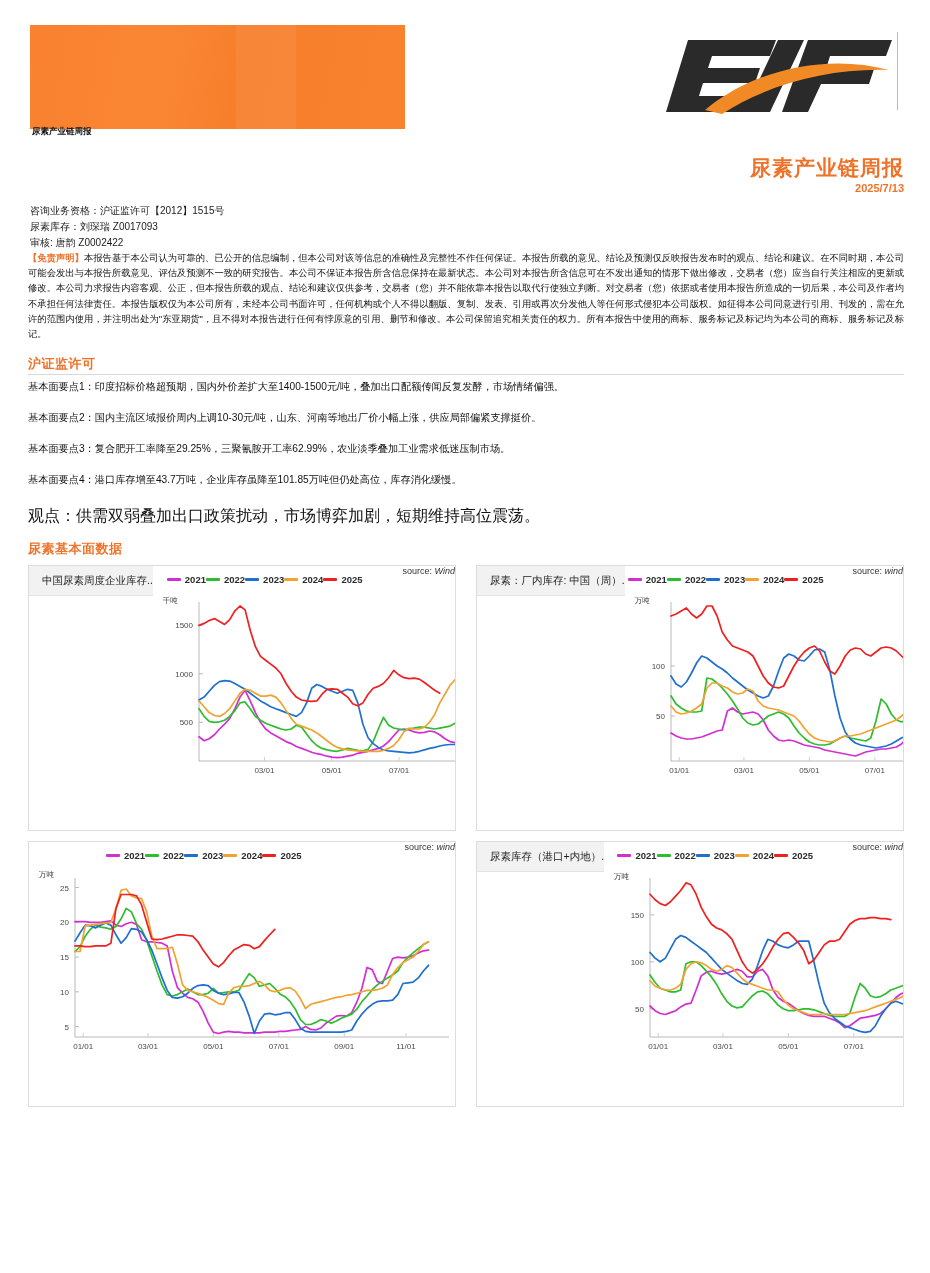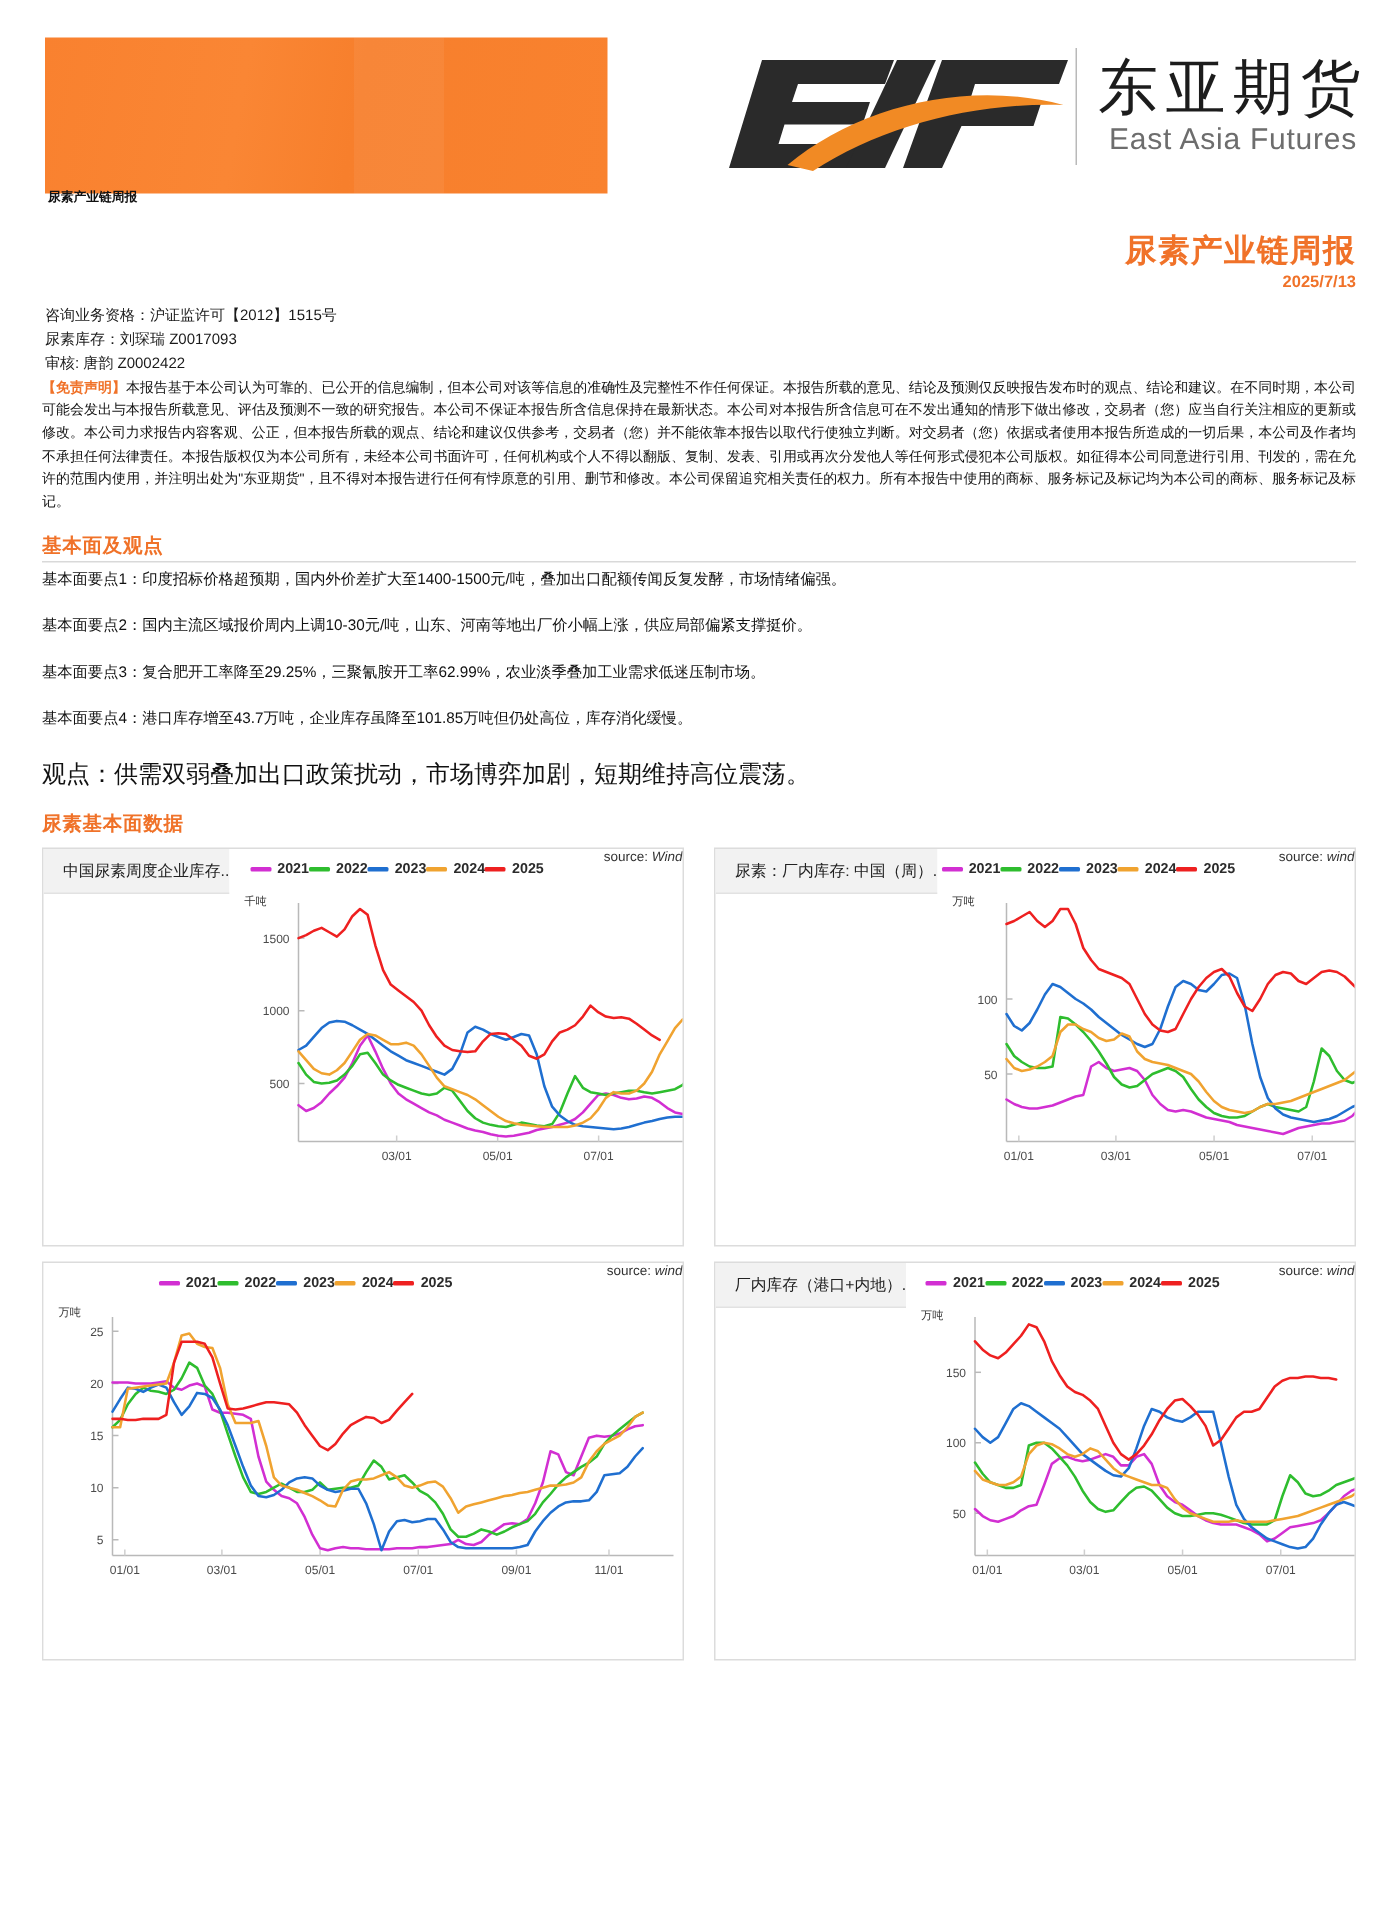--- a/index.html
+++ b/index.html
@@ -235,41 +235,37 @@
       <svg width="235" height="86" viewBox="0 0 235 86">
         <g fill="#2a2a2a">
           <path d="M30 12 L118 12 L112 28 L54 28 L50 40 L102 40 L97 55 L45 55 L41 68 L101 68 L95 84 L8 84 Z"></path>
           <path d="M120 12 L146 12 L112 84 L86 84 Z"></path>
           <path d="M150 12 L234 12 L228 28 L172 28 L168 41 L216 41 L211 56 L163 56 L150 84 L124 84 Z"></path>
         </g>
         <path d="M47 82 C95 42 168 25 231 42 C172 40 110 56 64 86 Z" fill="#f18a24"></path>
       </svg>
     </div>
     <div class="logo-divider"></div>
-    <div class="logo-cn">
-      <div class="logo-cn-main">东亚期货</div>
-      <div class="logo-cn-sub">East Asia Futures</div>
-    </div>
   </div>
 </div>
 
 <div class="title-block">
   <div class="title-main">尿素产业链周报</div>
   <div class="title-date">2025/7/13</div>
 </div>
 
 <div class="meta">
   <div>咨询业务资格：沪证监许可【2012】1515号</div>
   <div>尿素库存：刘琛瑞 Z0017093</div>
   <div>审核: 唐韵 Z0002422</div>
 </div>
 
 <div class="disclaimer"><span class="flag">【免责声明】</span><span>本报告基于本公司认为可靠的、已公开的信息编制，但本公司对该等信息的准确性及完整性不作任何保证。本报告所载的意见、结论及预测仅反映报告发布时的观点、结论和建议。在不同时期，本公司可能会发出与本报告所载意见、评估及预测不一致的研究报告。本公司不保证本报告所含信息保持在最新状态。本公司对本报告所含信息可在不发出通知的情形下做出修改，交易者（您）应当自行关注相应的更新或修改。本公司力求报告内容客观、公正，但本报告所载的观点、结论和建议仅供参考，交易者（您）并不能依靠本报告以取代行使独立判断。对交易者（您）依据或者使用本报告所造成的一切后果，本公司及作者均不承担任何法律责任。本报告版权仅为本公司所有，未经本公司书面许可，任何机构或个人不得以翻版、复制、发表、引用或再次分发他人等任何形式侵犯本公司版权。如征得本公司同意进行引用、刊发的，需在允许的范围内使用，并注明出处为"东亚期货"，且不得对本报告进行任何有悖原意的引用、删节和修改。本公司保留追究相关责任的权力。所有本报告中使用的商标、服务标记及标记均为本公司的商标、服务标记及标记。</span></div>
 
-<div class="sec-title" style="top:355px;">基本面及观点</div>
+<div class="sec-title" style="top:355px;">沪证监许可</div>
 <div class="sec-rule" style="top:374px;"></div>
 
 <div class="points">
   <div class="point-row">基本面要点1：印度招标价格超预期，国内外价差扩大至1400-1500元/吨，叠加出口配额传闻反复发酵，市场情绪偏强。</div>
   <div class="point-row">基本面要点2：国内主流区域报价周内上调10-30元/吨，山东、河南等地出厂价小幅上涨，供应局部偏紧支撑挺价。</div>
   <div class="point-row">基本面要点3：复合肥开工率降至29.25%，三聚氰胺开工率62.99%，农业淡季叠加工业需求低迷压制市场。</div>
   <div class="point-row">基本面要点4：港口库存增至43.7万吨，企业库存虽降至101.85万吨但仍处高位，库存消化缓慢。</div>
 </div>
 
 <div class="opinion">观点：供需双弱叠加出口政策扰动，市场博弈加剧，短期维持高位震荡。</div>
@@ -447,21 +443,21 @@
           <path d="M46.0,79.6 L51.1,79.6 L56.2,79.6 L61.4,80.3 L66.5,80.3 L71.6,80.3 L76.7,79.6 L81.9,78.9 L87.0,83.1 L92.1,84.5 L97.2,81.7 L102.4,80.3 L107.5,82.4 L112.6,97.7 L117.7,99.8 L122.8,99.8 L128.0,100.5 L133.1,101.2 L138.2,103.9 L143.3,129.0 L148.5,145.7 L153.6,151.2 L158.7,155.4 L163.8,156.8 L169.0,160.2 L174.1,169.3 L179.2,181.1 L184.3,190.1 L189.5,191.5 L194.6,190.1 L199.7,189.4 L204.8,190.1 L209.9,190.1 L215.1,190.8 L220.2,190.8 L225.3,190.8 L230.4,190.8 L235.6,190.1 L240.7,190.1 L245.8,190.1 L250.9,189.4 L256.1,189.4 L261.2,188.7 L266.3,188.0 L271.4,187.4 L276.5,184.6 L281.7,187.4 L286.8,188.0 L291.9,186.0 L297.0,181.1 L302.2,177.6 L307.3,174.1 L312.4,173.5 L317.5,174.1 L322.7,170.7 L327.8,160.2 L332.9,146.3 L338.0,125.5 L343.2,127.6 L348.3,139.4 L353.4,141.5 L358.5,129.0 L363.6,116.5 L368.8,115.1 L373.9,115.8 L379.0,115.1 L384.1,113.7 L389.3,110.9 L394.4,108.8 L399.5,108.1" fill="none" stroke="#d22fd2" stroke-width="1.7" stroke-linejoin="round" stroke-linecap="round" clip-path="url(#chart-liangguang-inventory-clip)"></path>
           <path d="M46.0,109.5 L51.1,104.6 L56.2,94.2 L61.4,87.3 L66.5,83.1 L71.6,85.2 L76.7,85.9 L81.9,87.3 L87.0,84.5 L92.1,76.8 L97.2,66.4 L102.4,69.9 L107.5,81.7 L112.6,87.3 L117.7,98.4 L122.8,113.7 L128.0,129.0 L133.1,142.9 L138.2,152.6 L143.3,154.0 L148.5,152.6 L153.6,149.8 L158.7,147.0 L163.8,149.8 L169.0,152.6 L174.1,152.6 L179.2,151.2 L184.3,146.3 L189.5,151.2 L194.6,150.5 L199.7,149.8 L204.8,149.8 L209.9,148.4 L215.1,139.4 L220.2,131.7 L225.3,135.9 L230.4,144.3 L235.6,142.9 L240.7,141.5 L245.8,146.3 L250.9,151.9 L256.1,154.7 L261.2,159.6 L266.3,167.2 L271.4,177.6 L276.5,182.5 L281.7,182.5 L286.8,180.4 L291.9,177.6 L297.0,179.0 L302.2,181.1 L307.3,179.0 L312.4,176.2 L317.5,174.1 L322.7,172.1 L327.8,167.2 L332.9,159.6 L338.0,154.0 L343.2,147.7 L348.3,142.9 L353.4,139.4 L358.5,135.9 L363.6,133.1 L368.8,129.0 L373.9,120.6 L379.0,115.1 L384.1,110.9 L389.3,106.7 L394.4,102.6 L399.5,99.8" fill="none" stroke="#2ebd2e" stroke-width="1.7" stroke-linejoin="round" stroke-linecap="round" clip-path="url(#chart-liangguang-inventory-clip)"></path>
           <path d="M46.0,99.1 L51.1,90.7 L56.2,83.1 L61.4,83.8 L66.5,85.9 L71.6,83.1 L76.7,81.0 L81.9,83.1 L87.0,92.8 L92.1,101.2 L97.2,95.6 L102.4,86.6 L107.5,87.3 L112.6,90.0 L117.7,97.7 L122.8,108.1 L128.0,122.0 L133.1,135.9 L138.2,148.4 L143.3,155.4 L148.5,156.1 L153.6,154.7 L158.7,151.2 L163.8,146.3 L169.0,143.6 L174.1,142.9 L179.2,143.6 L184.3,148.4 L189.5,151.2 L194.6,152.6 L199.7,151.9 L204.8,150.5 L209.9,150.5 L215.1,160.2 L220.2,174.1 L225.3,191.5 L230.4,179.0 L235.6,172.1 L240.7,171.4 L245.8,172.8 L250.9,172.1 L256.1,170.7 L261.2,170.7 L266.3,177.6 L271.4,186.0 L276.5,189.4 L281.7,190.1 L286.8,190.1 L291.9,190.1 L297.0,190.1 L302.2,190.1 L307.3,190.1 L312.4,190.1 L317.5,189.4 L322.7,188.0 L327.8,179.0 L332.9,172.1 L338.0,166.5 L343.2,162.3 L348.3,159.6 L353.4,158.9 L358.5,158.9 L363.6,158.2 L368.8,152.6 L373.9,141.5 L379.0,140.8 L384.1,140.1 L389.3,135.9 L394.4,129.0 L399.5,123.4" fill="none" stroke="#1f6fd0" stroke-width="1.7" stroke-linejoin="round" stroke-linecap="round" clip-path="url(#chart-liangguang-inventory-clip)"></path>
           <path d="M46.0,109.5 L51.1,109.5 L56.2,83.8 L61.4,83.1 L66.5,82.4 L71.6,81.7 L76.7,81.0 L81.9,80.3 L87.0,66.4 L92.1,48.3 L97.2,47.0 L102.4,53.9 L107.5,56.0 L112.6,56.7 L117.7,69.9 L122.8,94.2 L128.0,106.7 L133.1,106.7 L138.2,106.7 L143.3,105.3 L148.5,122.0 L153.6,142.9 L158.7,148.4 L163.8,149.8 L169.0,151.2 L174.1,153.3 L179.2,155.4 L184.3,158.2 L189.5,161.6 L194.6,162.3 L199.7,151.2 L204.8,145.7 L209.9,144.3 L215.1,144.3 L220.2,143.6 L225.3,141.5 L230.4,139.4 L235.6,142.9 L240.7,148.4 L245.8,149.8 L250.9,148.4 L256.1,146.3 L261.2,145.7 L266.3,149.1 L271.4,156.8 L276.5,166.5 L281.7,162.3 L286.8,160.9 L291.9,159.6 L297.0,158.2 L302.2,156.8 L307.3,155.4 L312.4,154.7 L317.5,153.3 L322.7,152.6 L327.8,151.2 L332.9,149.8 L338.0,148.4 L343.2,148.4 L348.3,147.7 L353.4,146.3 L358.5,142.9 L363.6,132.4 L368.8,125.5 L373.9,120.6 L379.0,117.8 L384.1,115.1 L389.3,109.5 L394.4,102.6 L399.5,99.8" fill="none" stroke="#f0a330" stroke-width="1.7" stroke-linejoin="round" stroke-linecap="round" clip-path="url(#chart-liangguang-inventory-clip)"></path>
           <path d="M46.0,103.9 L51.1,103.9 L56.2,104.6 L61.4,104.6 L66.5,103.9 L71.6,103.9 L76.7,103.9 L81.9,101.2 L87.0,66.4 L92.1,52.5 L97.2,52.5 L102.4,52.5 L107.5,53.9 L112.6,62.9 L117.7,80.3 L122.8,97.0 L128.0,97.7 L133.1,97.0 L138.2,95.6 L143.3,94.2 L148.5,92.8 L153.6,92.8 L158.7,93.5 L163.8,94.2 L169.0,99.8 L174.1,108.1 L179.2,115.1 L184.3,122.0 L189.5,124.8 L194.6,120.6 L199.7,113.7 L204.8,108.1 L209.9,105.3 L215.1,102.6 L220.2,103.3 L225.3,106.7 L230.4,104.6 L235.6,98.4 L240.7,92.8 L245.8,87.3" fill="none" stroke="#ee2020" stroke-width="1.7" stroke-linejoin="round" stroke-linecap="round" clip-path="url(#chart-liangguang-inventory-clip)"></path>
         </svg>
       </div>
     <div class="chart-source"><span>source:</span> <i>wind</i></div>
   </div>
   <div class="chart-card">
-    <div class="chart-card-head">厂内库存（港口+内地）.</div>
+    <div class="chart-card-head">尿素库存（港口+内地）.</div>
     <div class="chart-body">
         <div class="legend">
           <div class="legend-item">
             <span class="legend-swatch" style="background: rgb(210, 47, 210);"></span>
             <span>2021</span>
           </div>
           <div class="legend-item">
             <span class="legend-swatch" style="background: rgb(46, 189, 46);"></span>
             <span>2022</span>
           </div>

